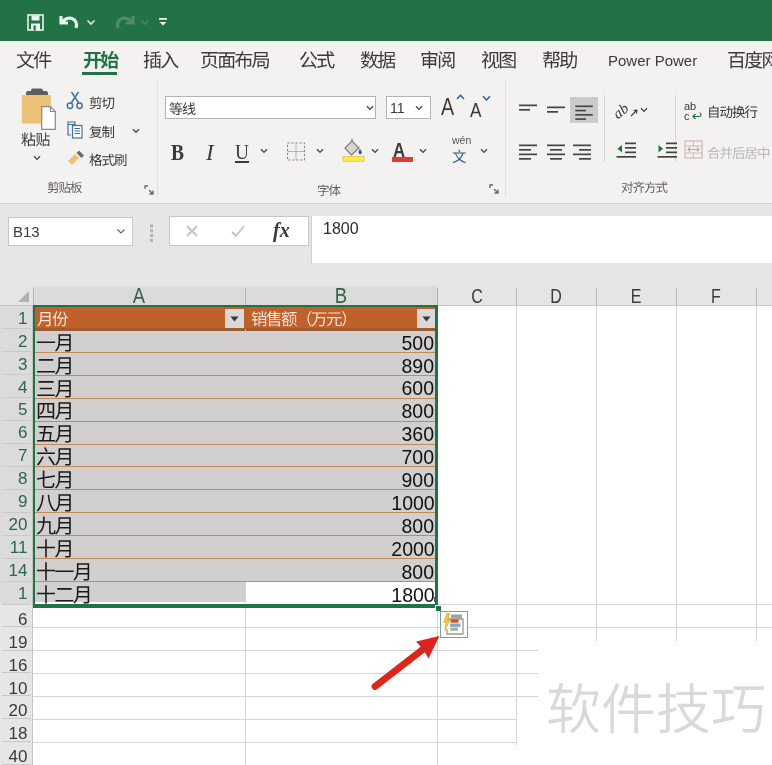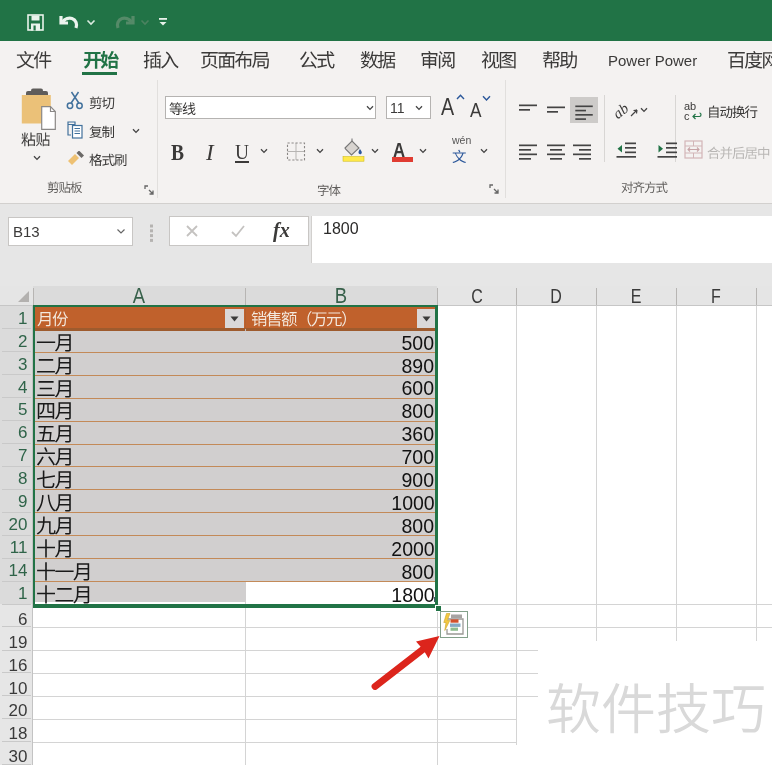--- a/index.html
+++ b/index.html
@@ -327,21 +327,21 @@
 <div style="position:absolute;right:744.5px;top:633.7px;font-family:&quot;Liberation Sans&quot;,sans-serif;font-size:17px;color:#3a3a3a;line-height:1;">19</div>
 <div style="position:absolute;left:2px;top:650px;width:29px;height:1px;background:#c9c9c9;"></div>
 <div style="position:absolute;right:744.5px;top:656.6px;font-family:&quot;Liberation Sans&quot;,sans-serif;font-size:17px;color:#3a3a3a;line-height:1;">16</div>
 <div style="position:absolute;left:2px;top:672px;width:29px;height:1px;background:#c9c9c9;"></div>
 <div style="position:absolute;right:744.5px;top:679.5px;font-family:&quot;Liberation Sans&quot;,sans-serif;font-size:17px;color:#3a3a3a;line-height:1;">10</div>
 <div style="position:absolute;left:2px;top:695px;width:29px;height:1px;background:#c9c9c9;"></div>
 <div style="position:absolute;right:744.5px;top:702.4px;font-family:&quot;Liberation Sans&quot;,sans-serif;font-size:17px;color:#3a3a3a;line-height:1;">20</div>
 <div style="position:absolute;left:2px;top:718px;width:29px;height:1px;background:#c9c9c9;"></div>
 <div style="position:absolute;right:744.5px;top:725.4px;font-family:&quot;Liberation Sans&quot;,sans-serif;font-size:17px;color:#3a3a3a;line-height:1;">18</div>
 <div style="position:absolute;left:2px;top:741px;width:29px;height:1px;background:#c9c9c9;"></div>
-<div style="position:absolute;right:744.5px;top:748.3px;font-family:&quot;Liberation Sans&quot;,sans-serif;font-size:17px;color:#3a3a3a;line-height:1;">30</div>
+<div style="position:absolute;right:744.5px;top:748.3px;font-family:&quot;Liberation Sans&quot;,sans-serif;font-size:17px;color:#3a3a3a;line-height:1;">40</div>
 <div style="position:absolute;left:2px;top:764px;width:29px;height:1px;background:#c9c9c9;"></div>
 <div style="position:absolute;left:245px;top:306px;width:1px;height:459.0px;background:#d4d4d4;"></div>
 <div style="position:absolute;left:437px;top:306px;width:1px;height:459.0px;background:#d4d4d4;"></div>
 <div style="position:absolute;left:516px;top:306px;width:1px;height:439.0px;background:#d4d4d4;"></div>
 <div style="position:absolute;left:596px;top:306px;width:1px;height:335.0px;background:#d4d4d4;"></div>
 <div style="position:absolute;left:676px;top:306px;width:1px;height:335.0px;background:#d4d4d4;"></div>
 <div style="position:absolute;left:756px;top:306px;width:1px;height:335.0px;background:#d4d4d4;"></div>
 <div style="position:absolute;left:33px;top:627px;width:739px;height:1px;background:#d4d4d4;"></div>
 <div style="position:absolute;left:33px;top:650px;width:505px;height:1px;background:#d4d4d4;"></div>
 <div style="position:absolute;left:33px;top:673px;width:505px;height:1px;background:#d4d4d4;"></div>

